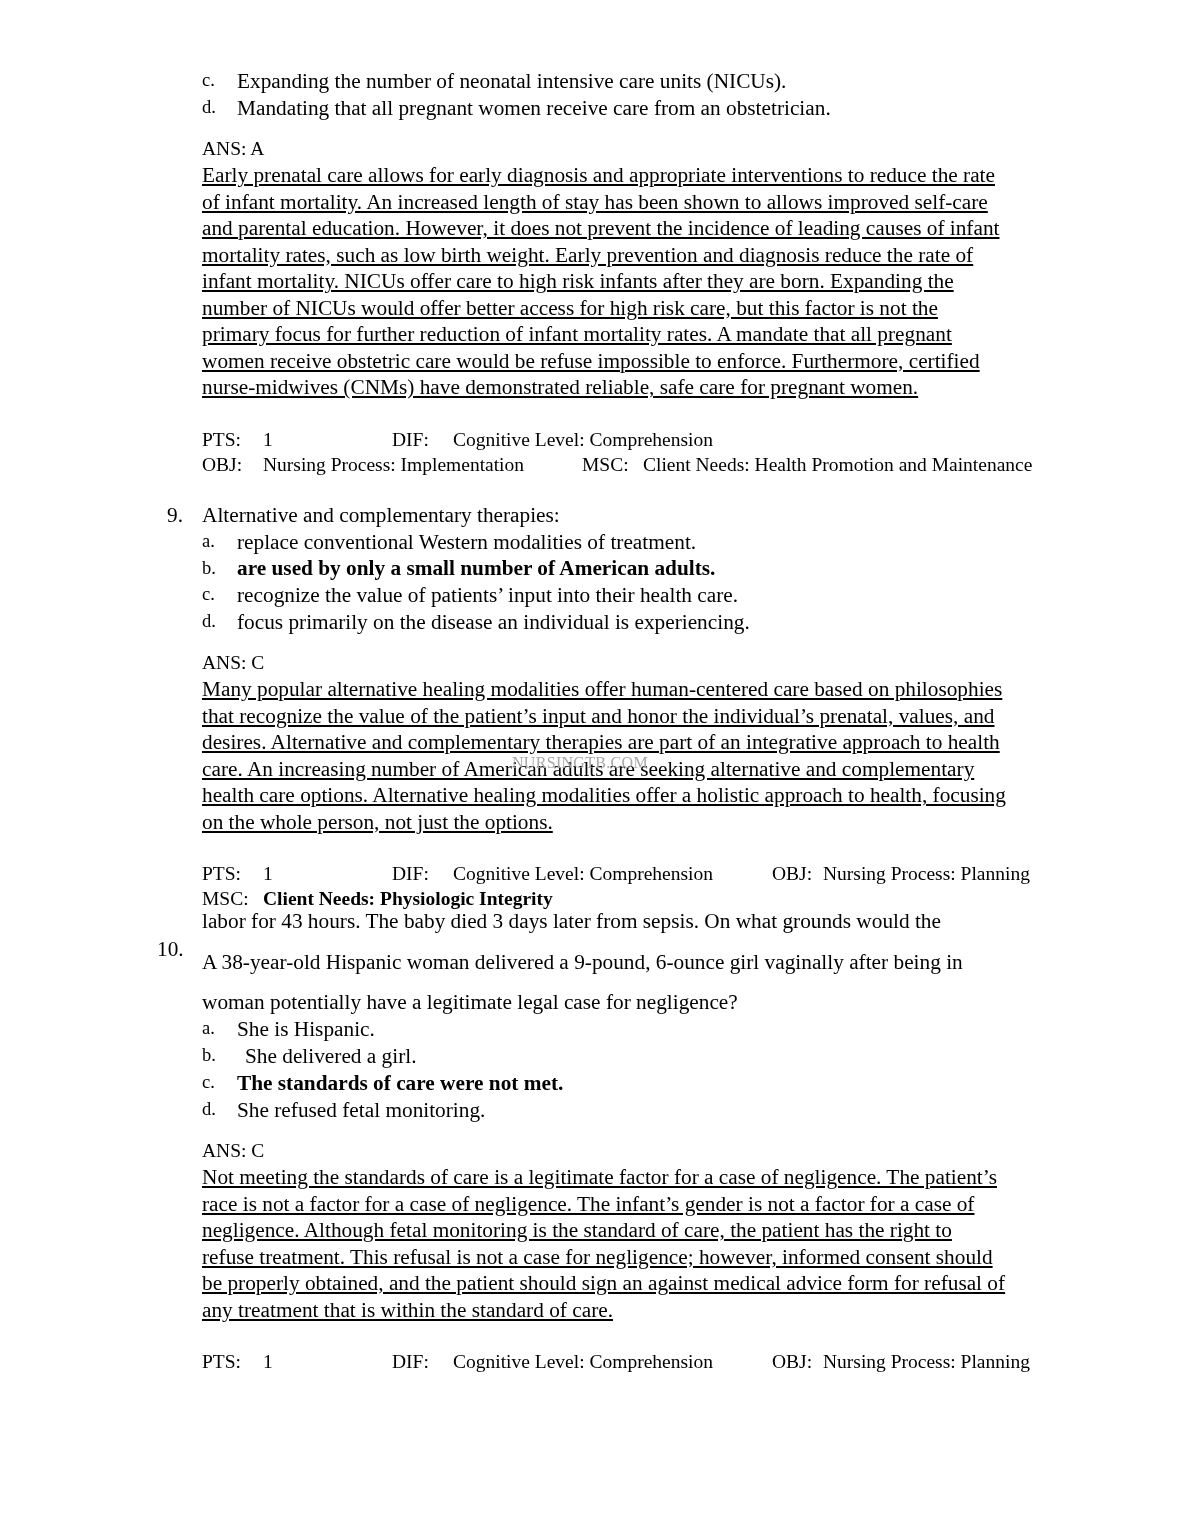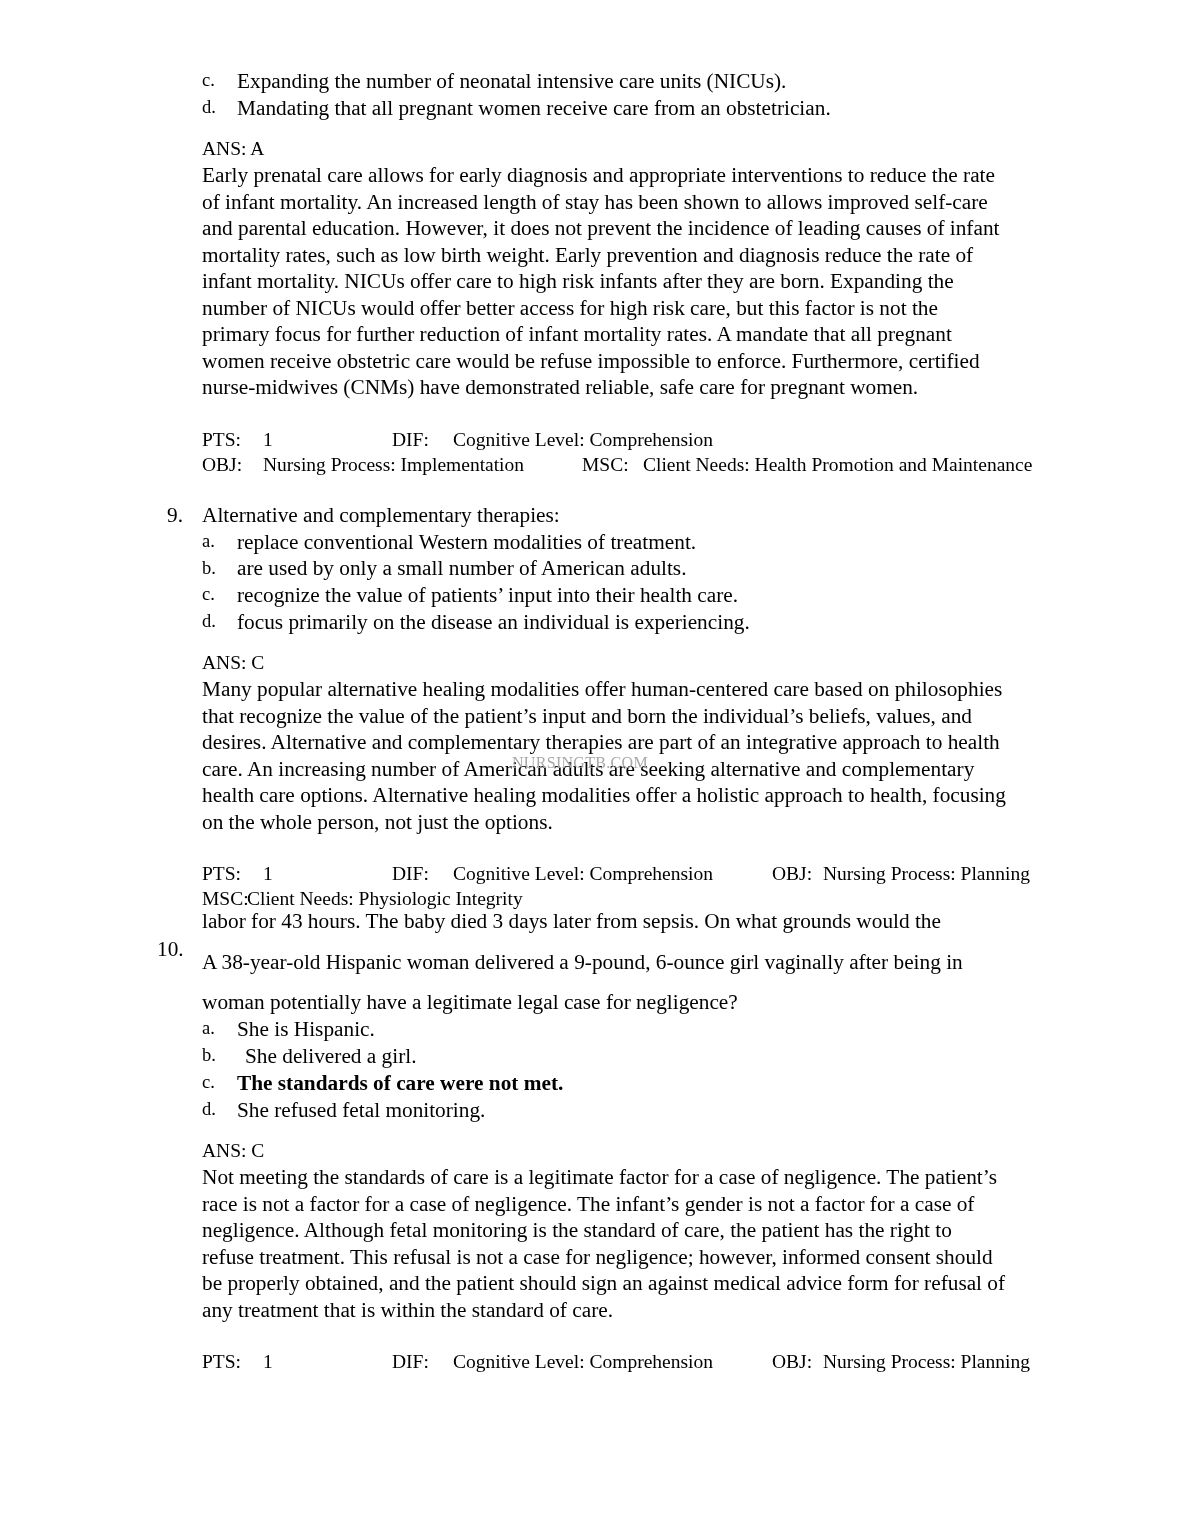--- a/index.html
+++ b/index.html
@@ -44,20 +44,21 @@
     .para {
       position: absolute;
       left: 202px;
       width: 890px;
       font-size: 21.3px;
       line-height: 26.55px;
     }
     .para span {
       display: block;
       white-space: nowrap;
+      text-decoration: underline;
     }
     .meta {
       position: absolute;
       font-size: 19.5px;
       line-height: 25px;
       white-space: nowrap;
     }
     .watermark {
       position: absolute;
       left: 512px;
@@ -106,46 +107,46 @@
     </div>
   </div>
 
   <div>
     <span class="qnum" style="left:167px; top:502px;">9.</span>
     <span class="line" style="left:202px; top:502px;">Alternative and complementary therapies:</span>
 
     <span class="letter" style="left:202px; top:528px;">a.</span>
     <span class="line" style="left:237px; top:529px;">replace conventional Western modalities of treatment.</span>
     <span class="letter" style="left:202px; top:555px;">b.</span>
-    <span class="line" style="left:237px; top:555px;">are used by only a small number of American adults.</span>
+    <span class="line" style="left:237px; top:555px;font-weight:bold;">are used by only a small number of American adults.</span>
     <span class="letter" style="left:202px; top:581px;">c.</span>
     <span class="line" style="left:237px; top:582px;">recognize the value of patients’ input into their health care.</span>
     <span class="letter" style="left:202px; top:608px;">d.</span>
     <span class="line" style="left:237px; top:609px;">focus primarily on the disease an individual is experiencing.</span>
 
     <span class="line small" style="left:202px; top:650px;">ANS: C</span>
 
     <div class="para" style="top:676px;">
       <span>Many popular alternative healing modalities offer human-centered care based on philosophies</span>
-      <span>that recognize the value of the patient’s input and born the individual’s beliefs, values, and</span>
+      <span>that recognize the value of the patient’s input and honor the individual’s prenatal, values, and</span>
       <span>desires. Alternative and complementary therapies are part of an integrative approach to health</span>
       <span>care. An increasing number of American adults are seeking alternative and complementary</span>
       <span>health care options. Alternative healing modalities offer a holistic approach to health, focusing</span>
       <span>on the whole person, not just the options.</span>
     </div>
 
     <div>
       <span class="meta" style="left:202px; top:861px;">PTS:</span>
       <span class="meta" style="left:263px; top:861px;">1</span>
       <span class="meta" style="left:392px; top:861px;">DIF:</span>
       <span class="meta" style="left:453px; top:861px;">Cognitive Level: Comprehension</span>
       <span class="meta" style="left:772px; top:861px;">OBJ:</span>
       <span class="meta" style="left:823px; top:861px;">Nursing Process: Planning</span>
       <span class="meta" style="left:202px; top:886px;">MSC:</span>
-      <span class="meta" style="left:247px; top:886px;">Client Needs: Physiologic Integrity</span>
+      <span class="meta" style="left:263px; top:886px;font-weight:bold;">Client Needs: Physiologic Integrity</span>
     </div>
   </div>
 
   <div>
     <span class="qnum" style="left:157px; top:936px;">10.</span>
     <span class="line" style="left:202px; top:936px;margin-top:13px;">A 38-year-old Hispanic woman delivered a 9-pound, 6-ounce girl vaginally after being in</span>
     <span class="line" style="left:202px; top:908px;">labor for 43 hours. The baby died 3 days later from sepsis. On what grounds would the</span>
     <span class="line" style="left:202px; top:989px;font-family:Liberation Serif, serif;">woman potentially have a legitimate legal case for negligence?</span>
 
     <span class="letter" style="left:202px; top:1015px;">a.</span>

